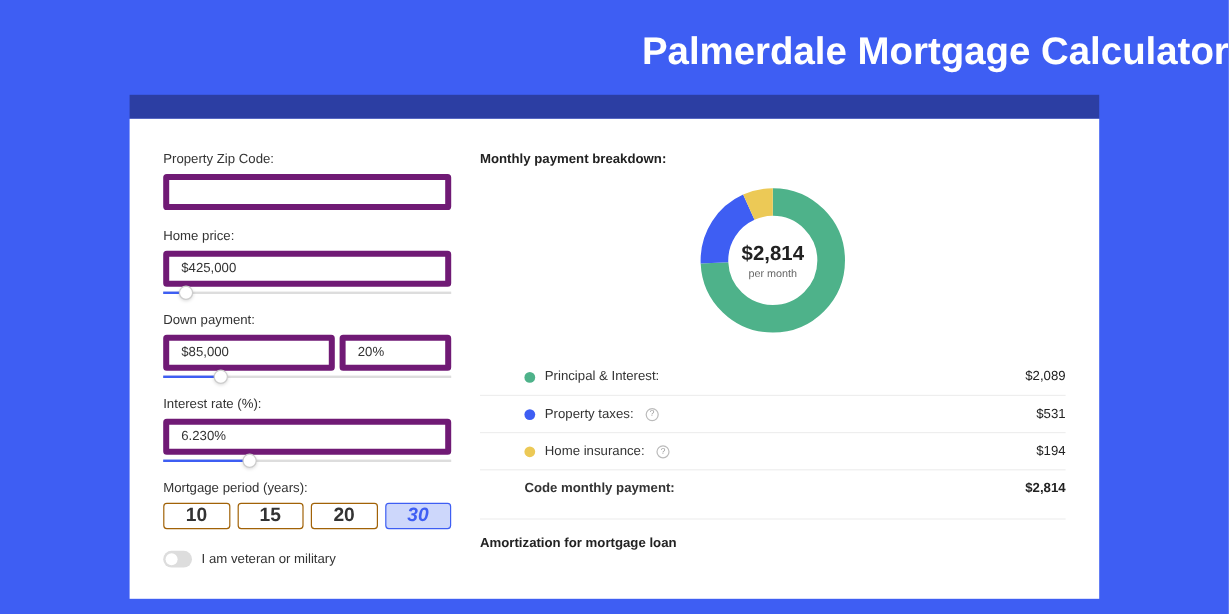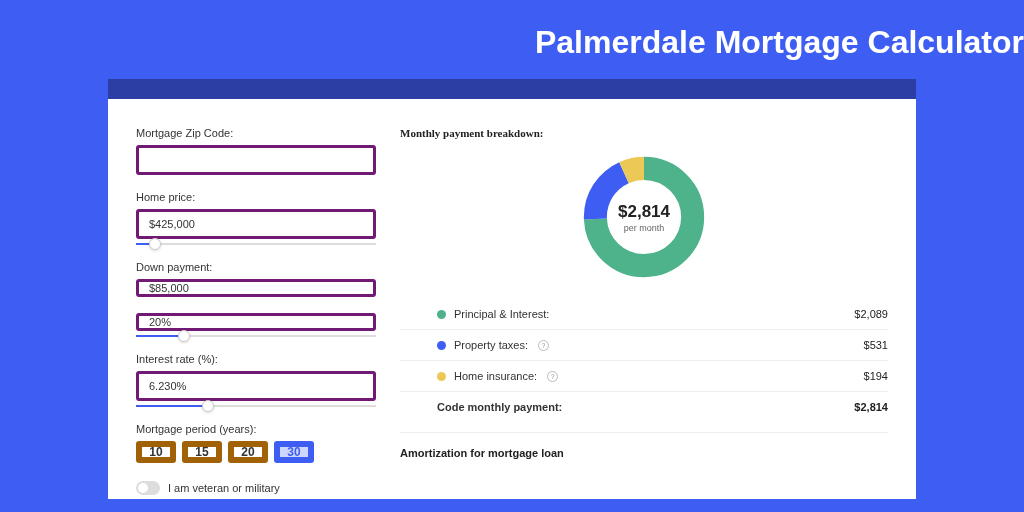--- a/index.html
+++ b/index.html
@@ -40,21 +40,21 @@
 .field-group { margin-bottom: 16px; }
 .field-label {
   font-size: 11px;
   color: #333;
   margin-bottom: 6px;
   display: block;
 }
 .text-input {
   width: 100%;
   height: 30px;
-  border: 3px solid #701a75;
+  border: 5px solid #701a75;
   border-radius: 3px;
   padding: 0 10px;
   font-size: 11px;
   color: #333;
 }
 .slider-track {
   position: relative;
   height: 2px;
   background: #ddd;
   margin-top: 4px;
@@ -70,42 +70,43 @@
   position: absolute;
   width: 12px;
   height: 12px;
   background: #fff;
   border: 1px solid #ccc;
   box-shadow: 0 1px 3px rgba(0,0,0,0.15);
   border-radius: 50%;
   top: -5px;
   transform: translateX(-50%);
 }
-.row { display: flex; gap: 16px; flex-direction: column; }
+.row { display: flex; gap: 4px; }
 .row .text-input:first-child { flex: 1.8; }
 .row .text-input:last-child { flex: 1; }
 .period-buttons { display: flex; gap: 6px; }
 .period-btn {
-  width: 40px;
+  width: 56px;
   height: 22px;
-  border: 6px solid #a16207;
+  border: 1px solid #a16207;
   border-radius: 3px;
   background: #fff;
-  font-size: 12px;
+  font-size: 16px;
   font-weight: 600;
   color: #333;
   display: flex;
   align-items: center;
   justify-content: center;
   cursor: pointer;
 }
 .period-btn.active {
   background: #cdd7fb;
   border-color: #3e5ef3;
   color: #3e5ef3;
+  font-style: italic;
 }
 .toggle-row {
   display: flex;
   align-items: center;
   gap: 8px;
   margin-top: 18px;
 }
 .toggle {
   width: 24px;
   height: 14px;
@@ -122,21 +123,20 @@
   border-radius: 50%;
   top: 2px;
   left: 2px;
 }
 .toggle-label { font-size: 11px; color: #333; }
 .section-title {
   font-size: 11px;
   font-weight: 700;
   color: #222;
   margin-bottom: 14px;
-  font-family: Liberation Serif, serif;
 }
 .donut-wrap {
   display: flex;
   justify-content: center;
   margin-bottom: 18px;
 }
 .donut {
   position: relative;
   width: 128px;
   height: 128px;
@@ -189,21 +189,21 @@
 </head>
 <body>
 
 <h1 class="page-title">Palmerdale Mortgage Calculator</h1>
 <div class="dark-band"></div>
 
 <div class="card">
   <div class="left-panel">
 
     <div class="field-group">
-      <label class="field-label">Mortgage Zip Code:</label>
+      <label class="field-label">Property Zip Code:</label>
       <input class="text-input" value="" style="">
     </div>
 
     <div class="field-group">
       <label class="field-label">Home price:</label>
       <input class="text-input" value="$425,000" style="">
       <div class="slider-track">
         <div class="slider-fill" id="hp-fill" style="width: 8%;"></div>
         <div class="slider-thumb" id="hp-thumb" style="left: 8%;"></div>
       </div>

